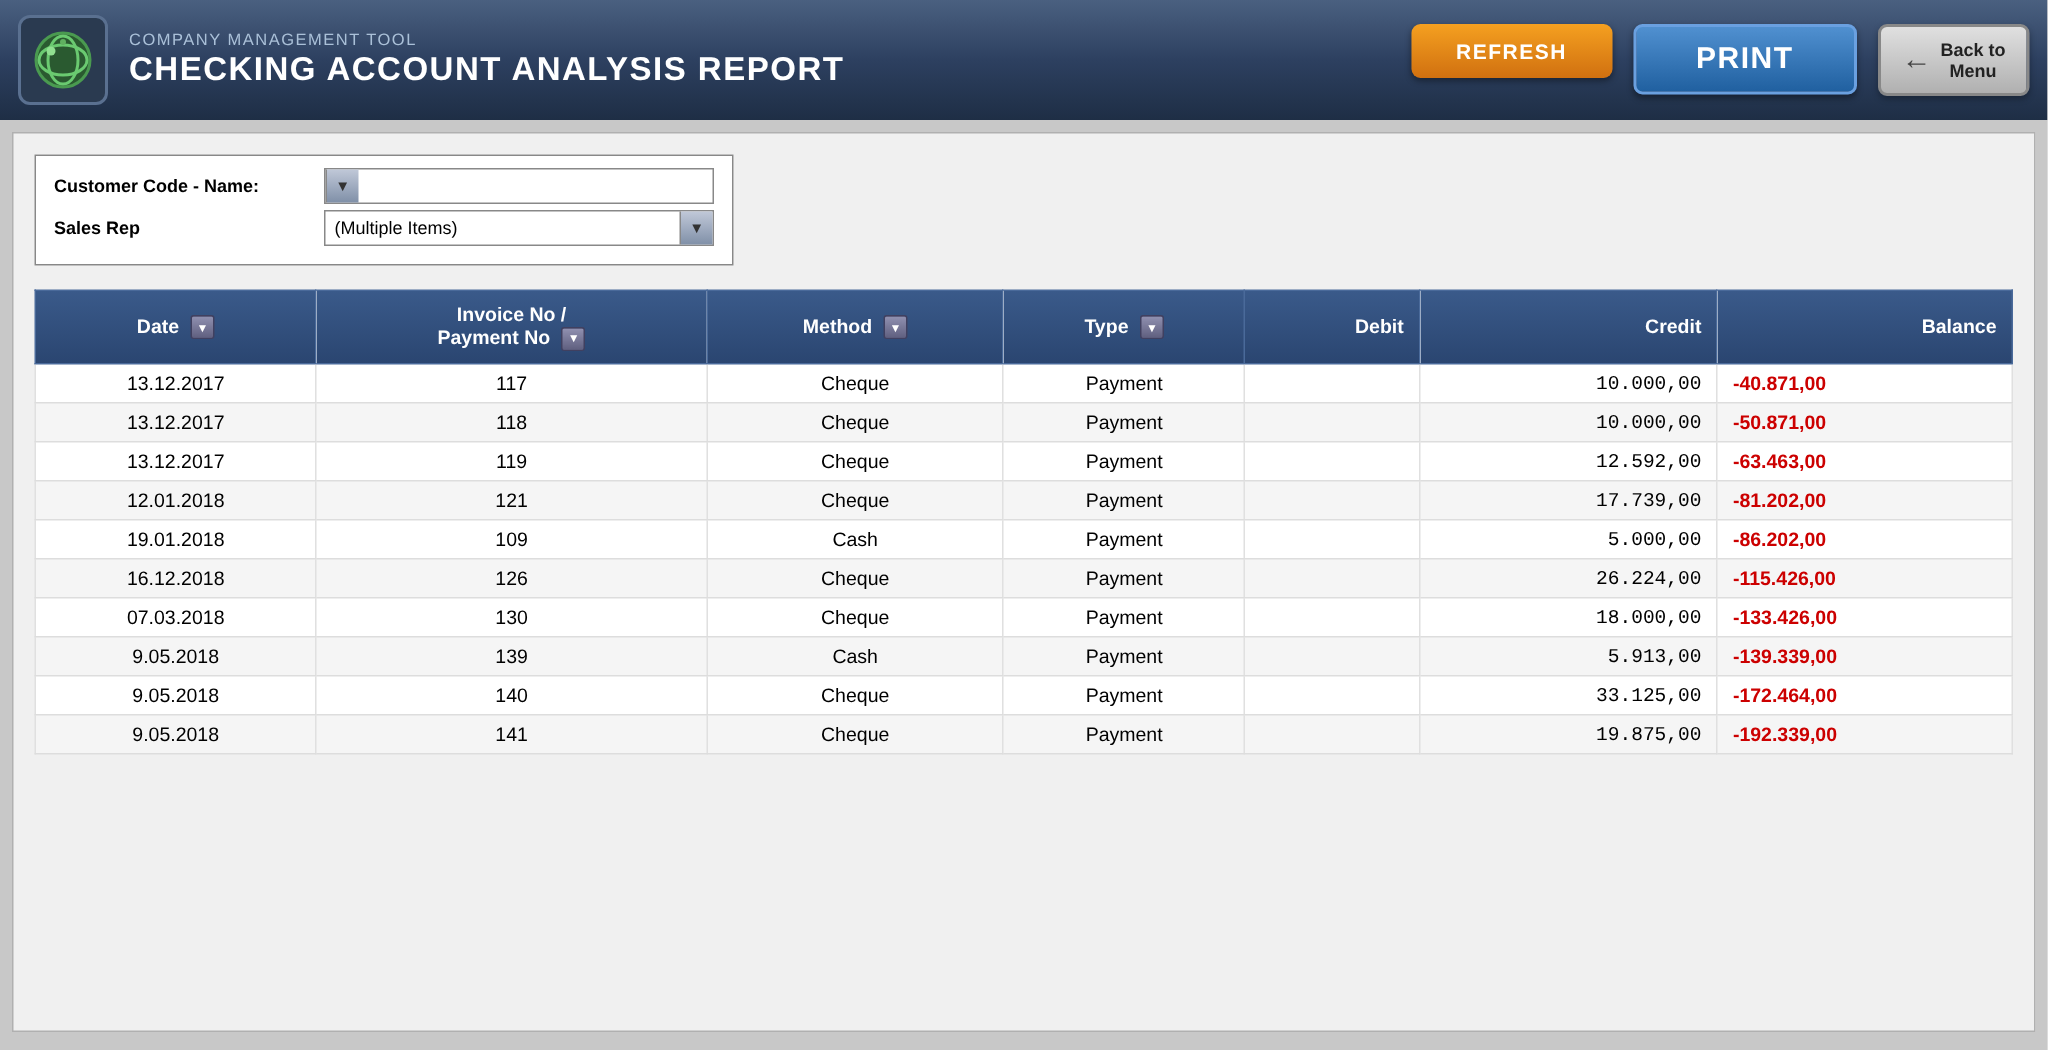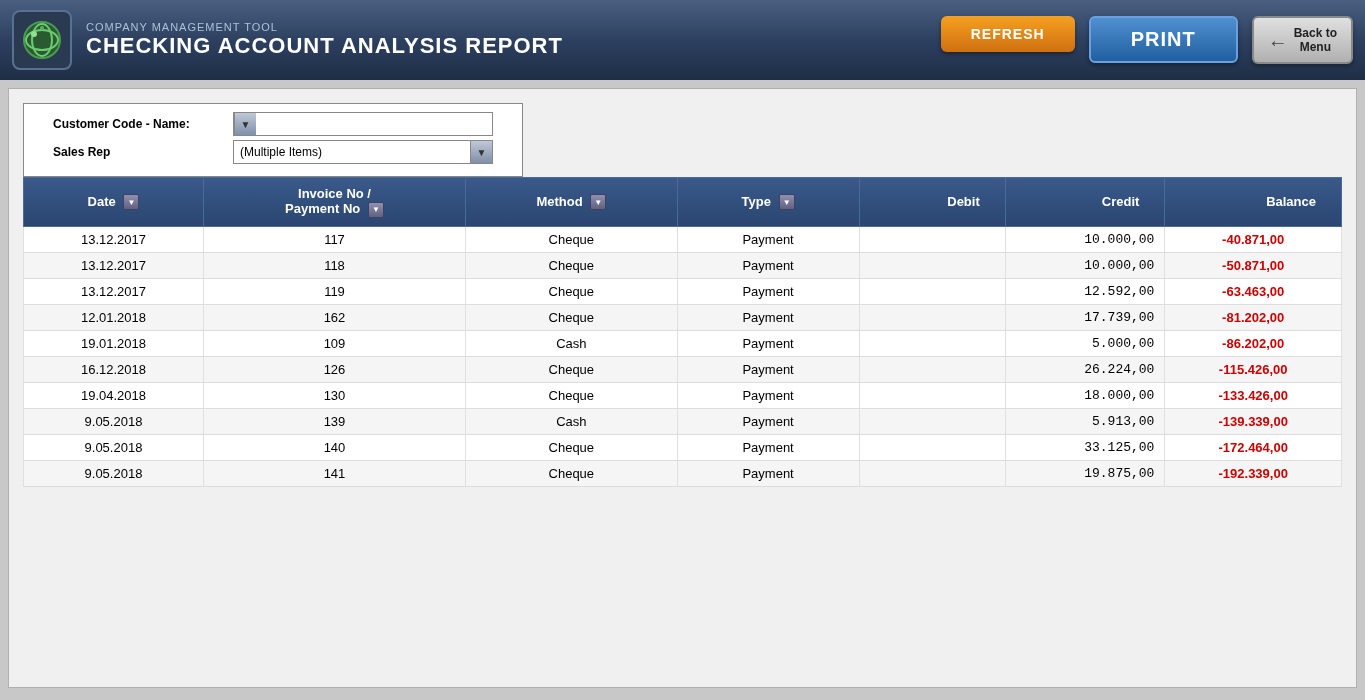--- a/index.html
+++ b/index.html
@@ -95,22 +95,23 @@
       margin: 8px;
       padding: 14px;
       min-height: 600px;
       border: 1px solid #b0b0b0;
     }
 
     
     .filter-section {
       border: 1px solid #888;
       background: white;
-      padding: 8px 29px;
+      padding: 8px 12px;
       display: inline-block;
+      margin-bottom: 16px;
     }
     .filter-row {
       display: flex;
       align-items: center;
       margin-bottom: 4px;
     }
     .filter-label {
       font-weight: bold;
       font-size: 12px;
       width: 180px;
@@ -146,21 +147,21 @@
     
     .report-table {
       width: 100%;
       border-collapse: collapse;
     }
     .report-table thead tr {
       background: linear-gradient(180deg, #3a5a8a 0%, #2a4570 100%);
       color: white;
     }
     .report-table thead th {
-      padding: 8px 25px;
+      padding: 8px 10px;
       text-align: center;
       font-size: 13px;
       font-weight: bold;
       border: 1px solid #4a6a9a;
       position: relative;
     }
     .col-filter-btn {
       display: inline-flex;
       align-items: center;
       justify-content: center;
@@ -192,21 +193,21 @@
     }
     .report-table tbody td.balance {
       font-weight: bold;
       color: #cc0000;
     }
     .report-table tbody td.credit {
       text-align: right;
       font-family: Liberation Mono, monospace;
     }
     .report-table tbody td.balance {
-      text-align: center;
+      text-align: left;
     }
     .report-table thead th:nth-child(5),
     .report-table thead th:nth-child(6),
     .report-table thead th:nth-child(7) {
       text-align: right;
     }
   </style>
 </head>
 <body>
 
@@ -309,21 +310,21 @@
           <td class="">13.12.2017</td>
           <td class="">119</td>
           <td class="">Cheque</td>
           <td class="">Payment</td>
           <td class="debit"></td>
           <td class="credit">12.592,00</td>
           <td class="balance">-63.463,00</td>
         </tr>
         <tr>
           <td class="">12.01.2018</td>
-          <td class="">162</td>
+          <td class="">121</td>
           <td class="">Cheque</td>
           <td class="">Payment</td>
           <td class="debit"></td>
           <td class="credit">17.739,00</td>
           <td class="balance">-81.202,00</td>
         </tr>
         <tr>
           <td class="">19.01.2018</td>
           <td class="">109</td>
           <td class="">Cash</td>
@@ -335,21 +336,21 @@
         <tr>
           <td class="">16.12.2018</td>
           <td class="">126</td>
           <td class="">Cheque</td>
           <td class="">Payment</td>
           <td class="debit"></td>
           <td class="credit">26.224,00</td>
           <td class="balance">-115.426,00</td>
         </tr>
         <tr>
-          <td class="">19.04.2018</td>
+          <td class="">07.03.2018</td>
           <td class="">130</td>
           <td class="">Cheque</td>
           <td class="">Payment</td>
           <td class="debit"></td>
           <td class="credit">18.000,00</td>
           <td class="balance">-133.426,00</td>
         </tr>
         <tr>
           <td class="">9.05.2018</td>
           <td class="">139</td>

